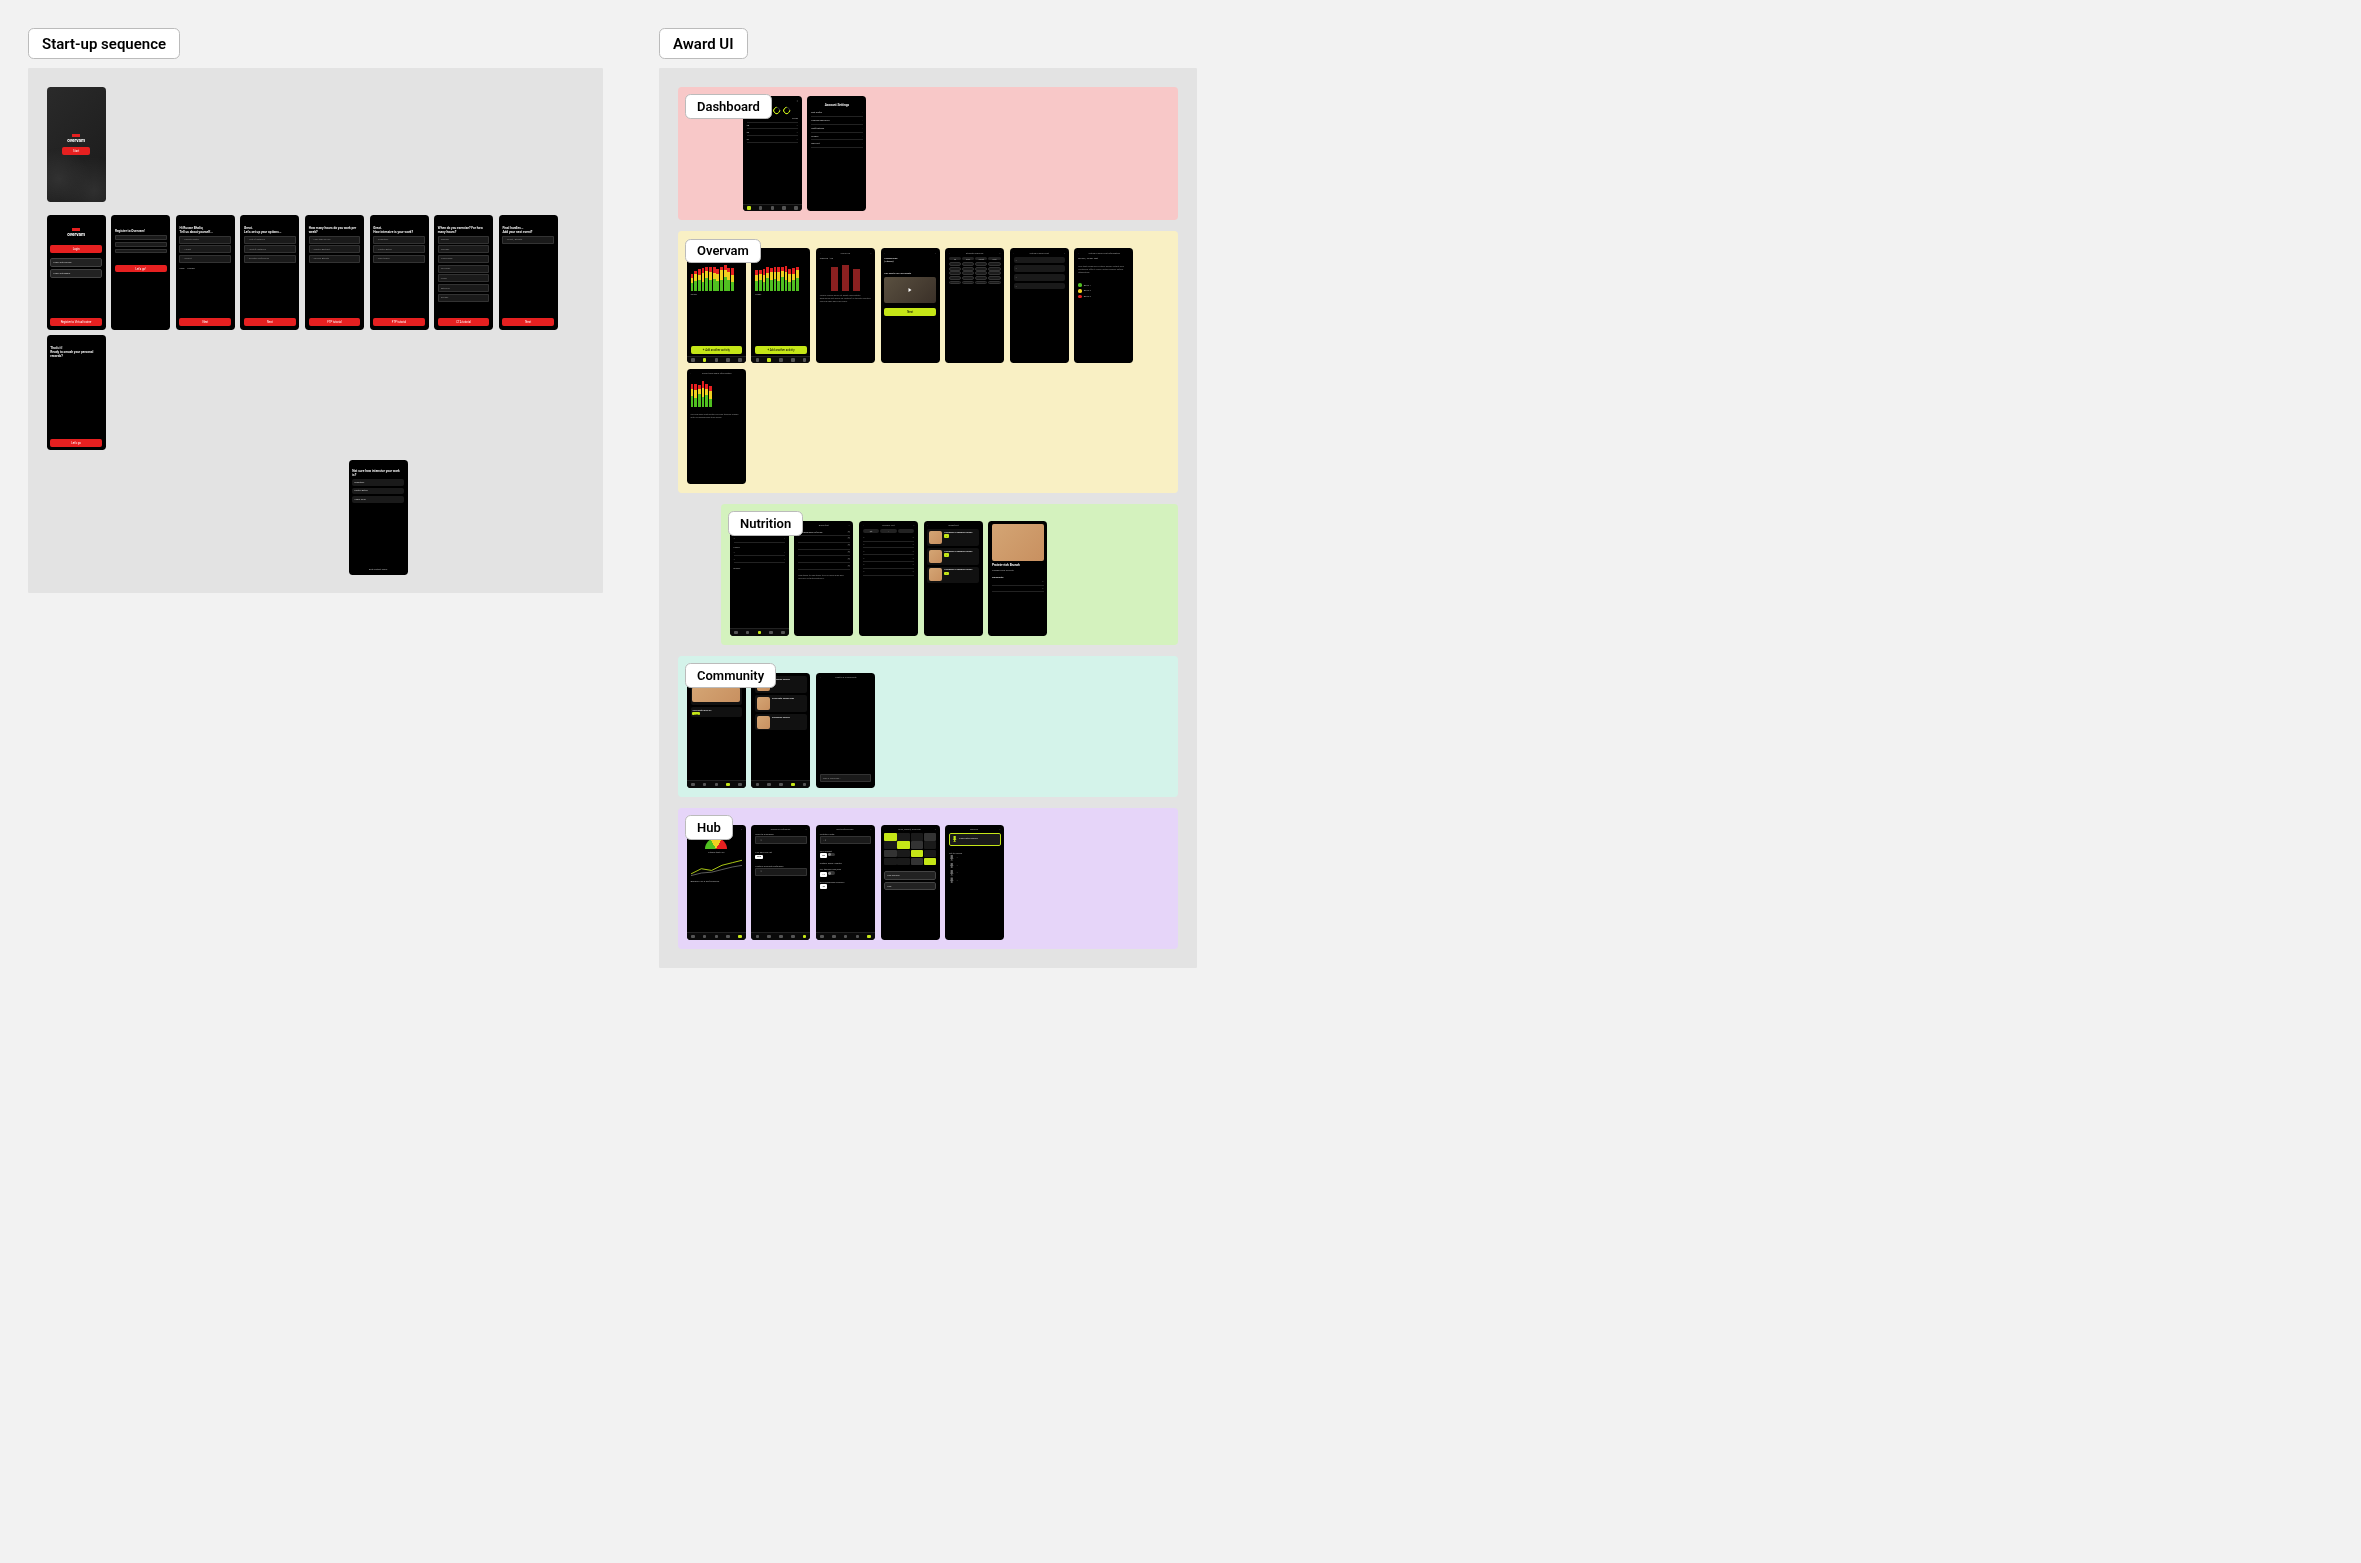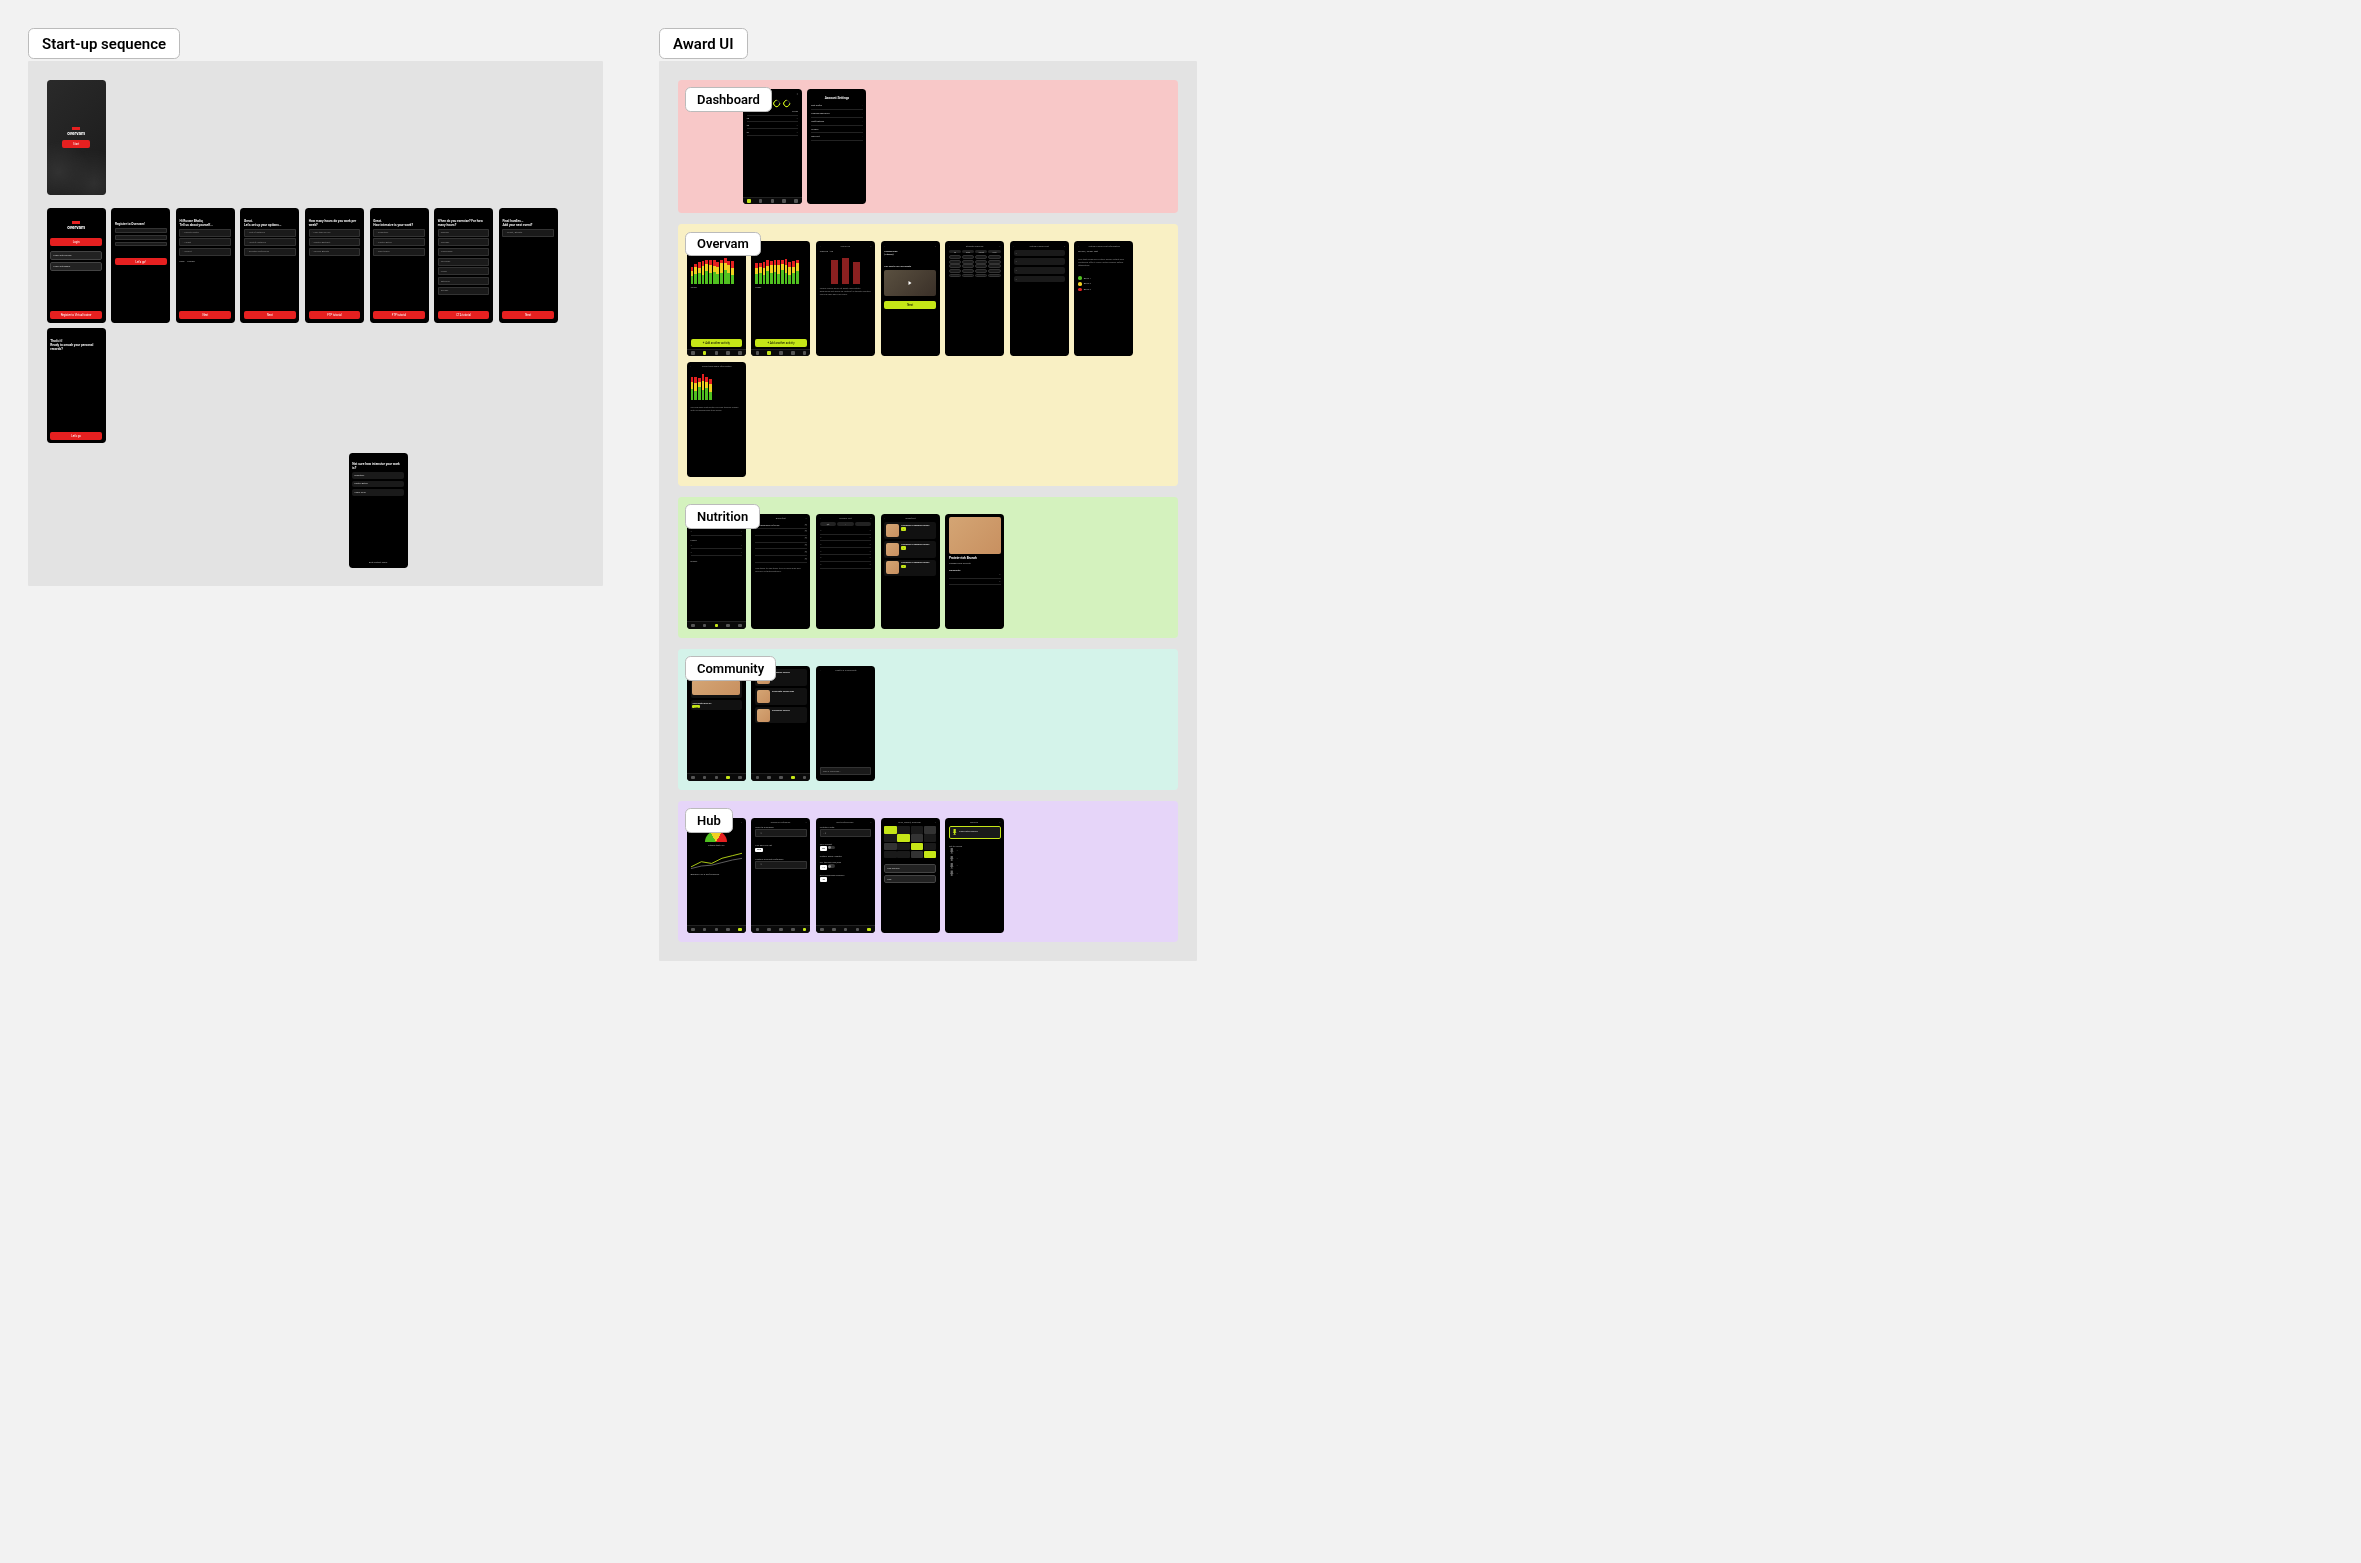--- a/index.html
+++ b/index.html
@@ -9,21 +9,21 @@
     padding: 28px;
   }
   .canvas {
     display: flex;
     gap: 56px;
     align-items: flex-start;
   }
   .section {
     display: flex;
     flex-direction: column;
-    gap: 2px;
+    gap: 9px;
   }
   .section-label {
     display: inline-block;
     width: fit-content;
     background: #fff;
     border: 0.9px solid #bbb;
     border-radius: 5.6px;
     padding: 5.6px 13px;
     font-size: 15px;
     font-weight: 600;
@@ -48,21 +48,21 @@
     font-size: 13px;
     font-weight: 600;
     color: #000;
     position: absolute;
     top: 7.4px;
     left: 7.4px;
     z-index: 10;
   }
   .g-pink { background: #f8c8c8; }
   .g-yellow { background: #f9f0c4; }
-  .g-green { background: #d4f2be; }
+  .g-green { background: #d4f2be; margin-left: 43px; }
   .g-mint { background: #d4f3ea; }
   .g-purple { background: #e6d5f9; }
 
   .row {
     display: flex;
     gap: 5.6px;
     flex-wrap: wrap;
   }
   .row + .row { margin-top: 9.3px; }
   .offset { margin-left: 56px; }

